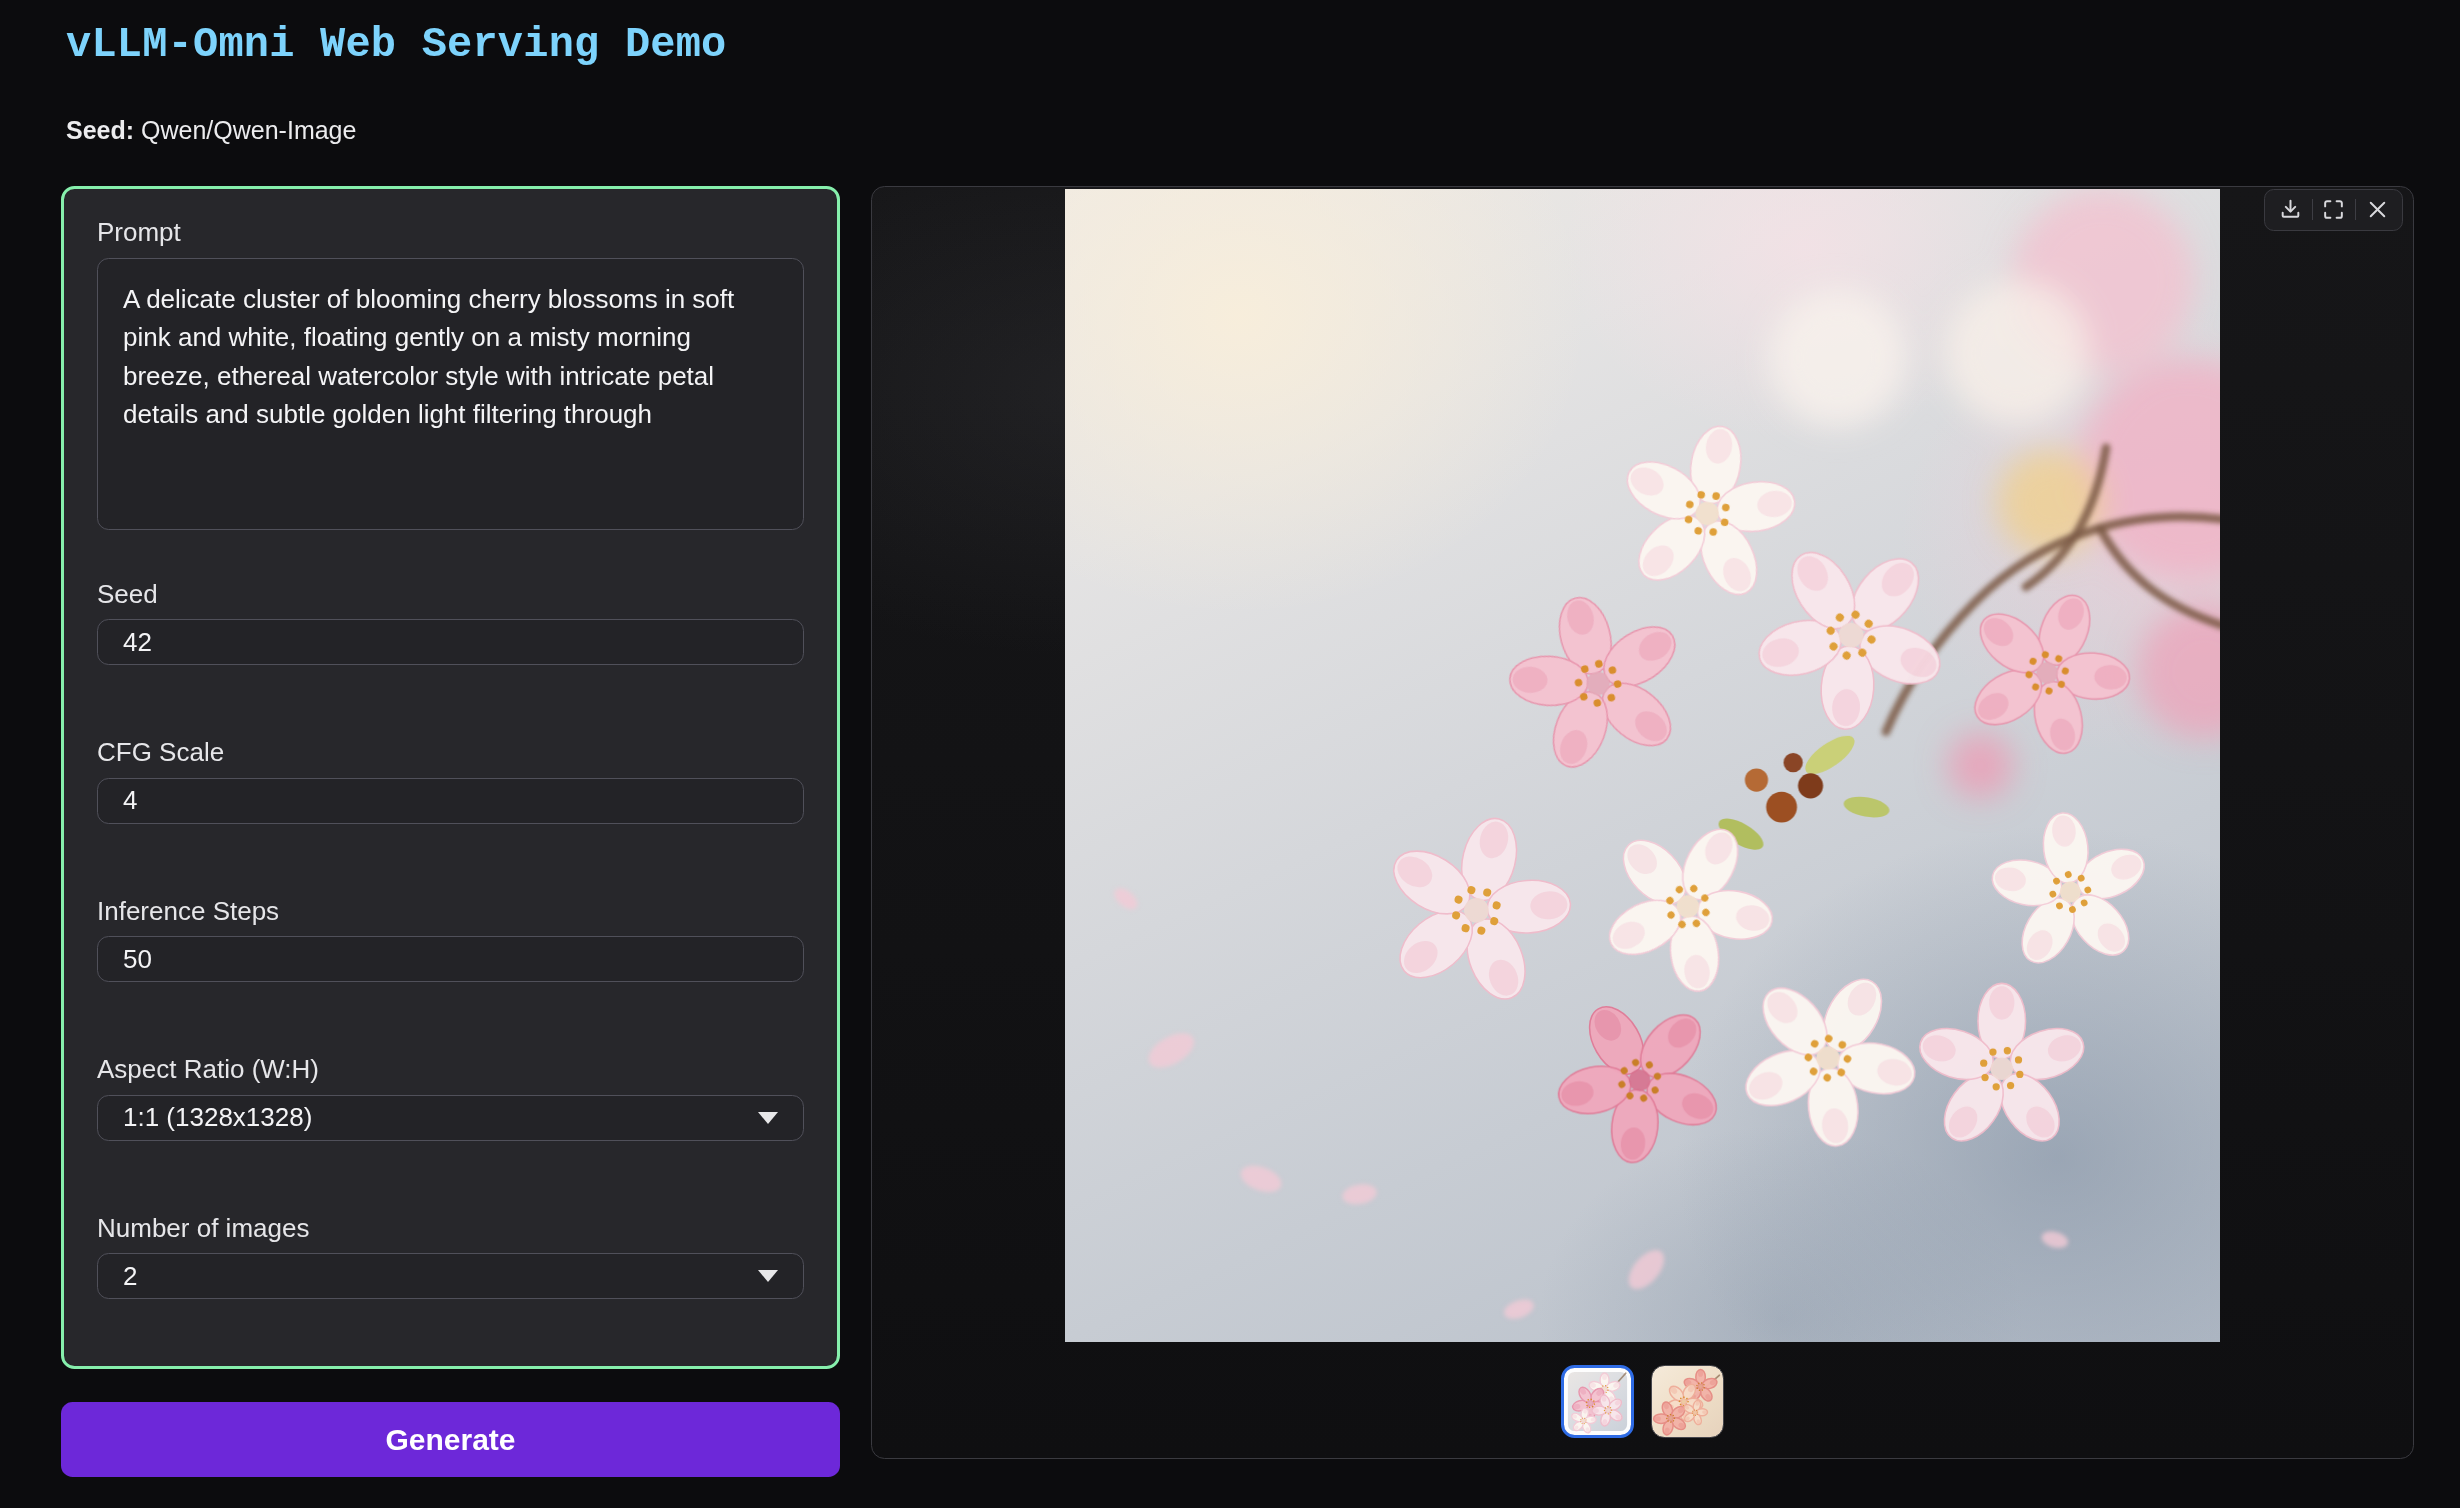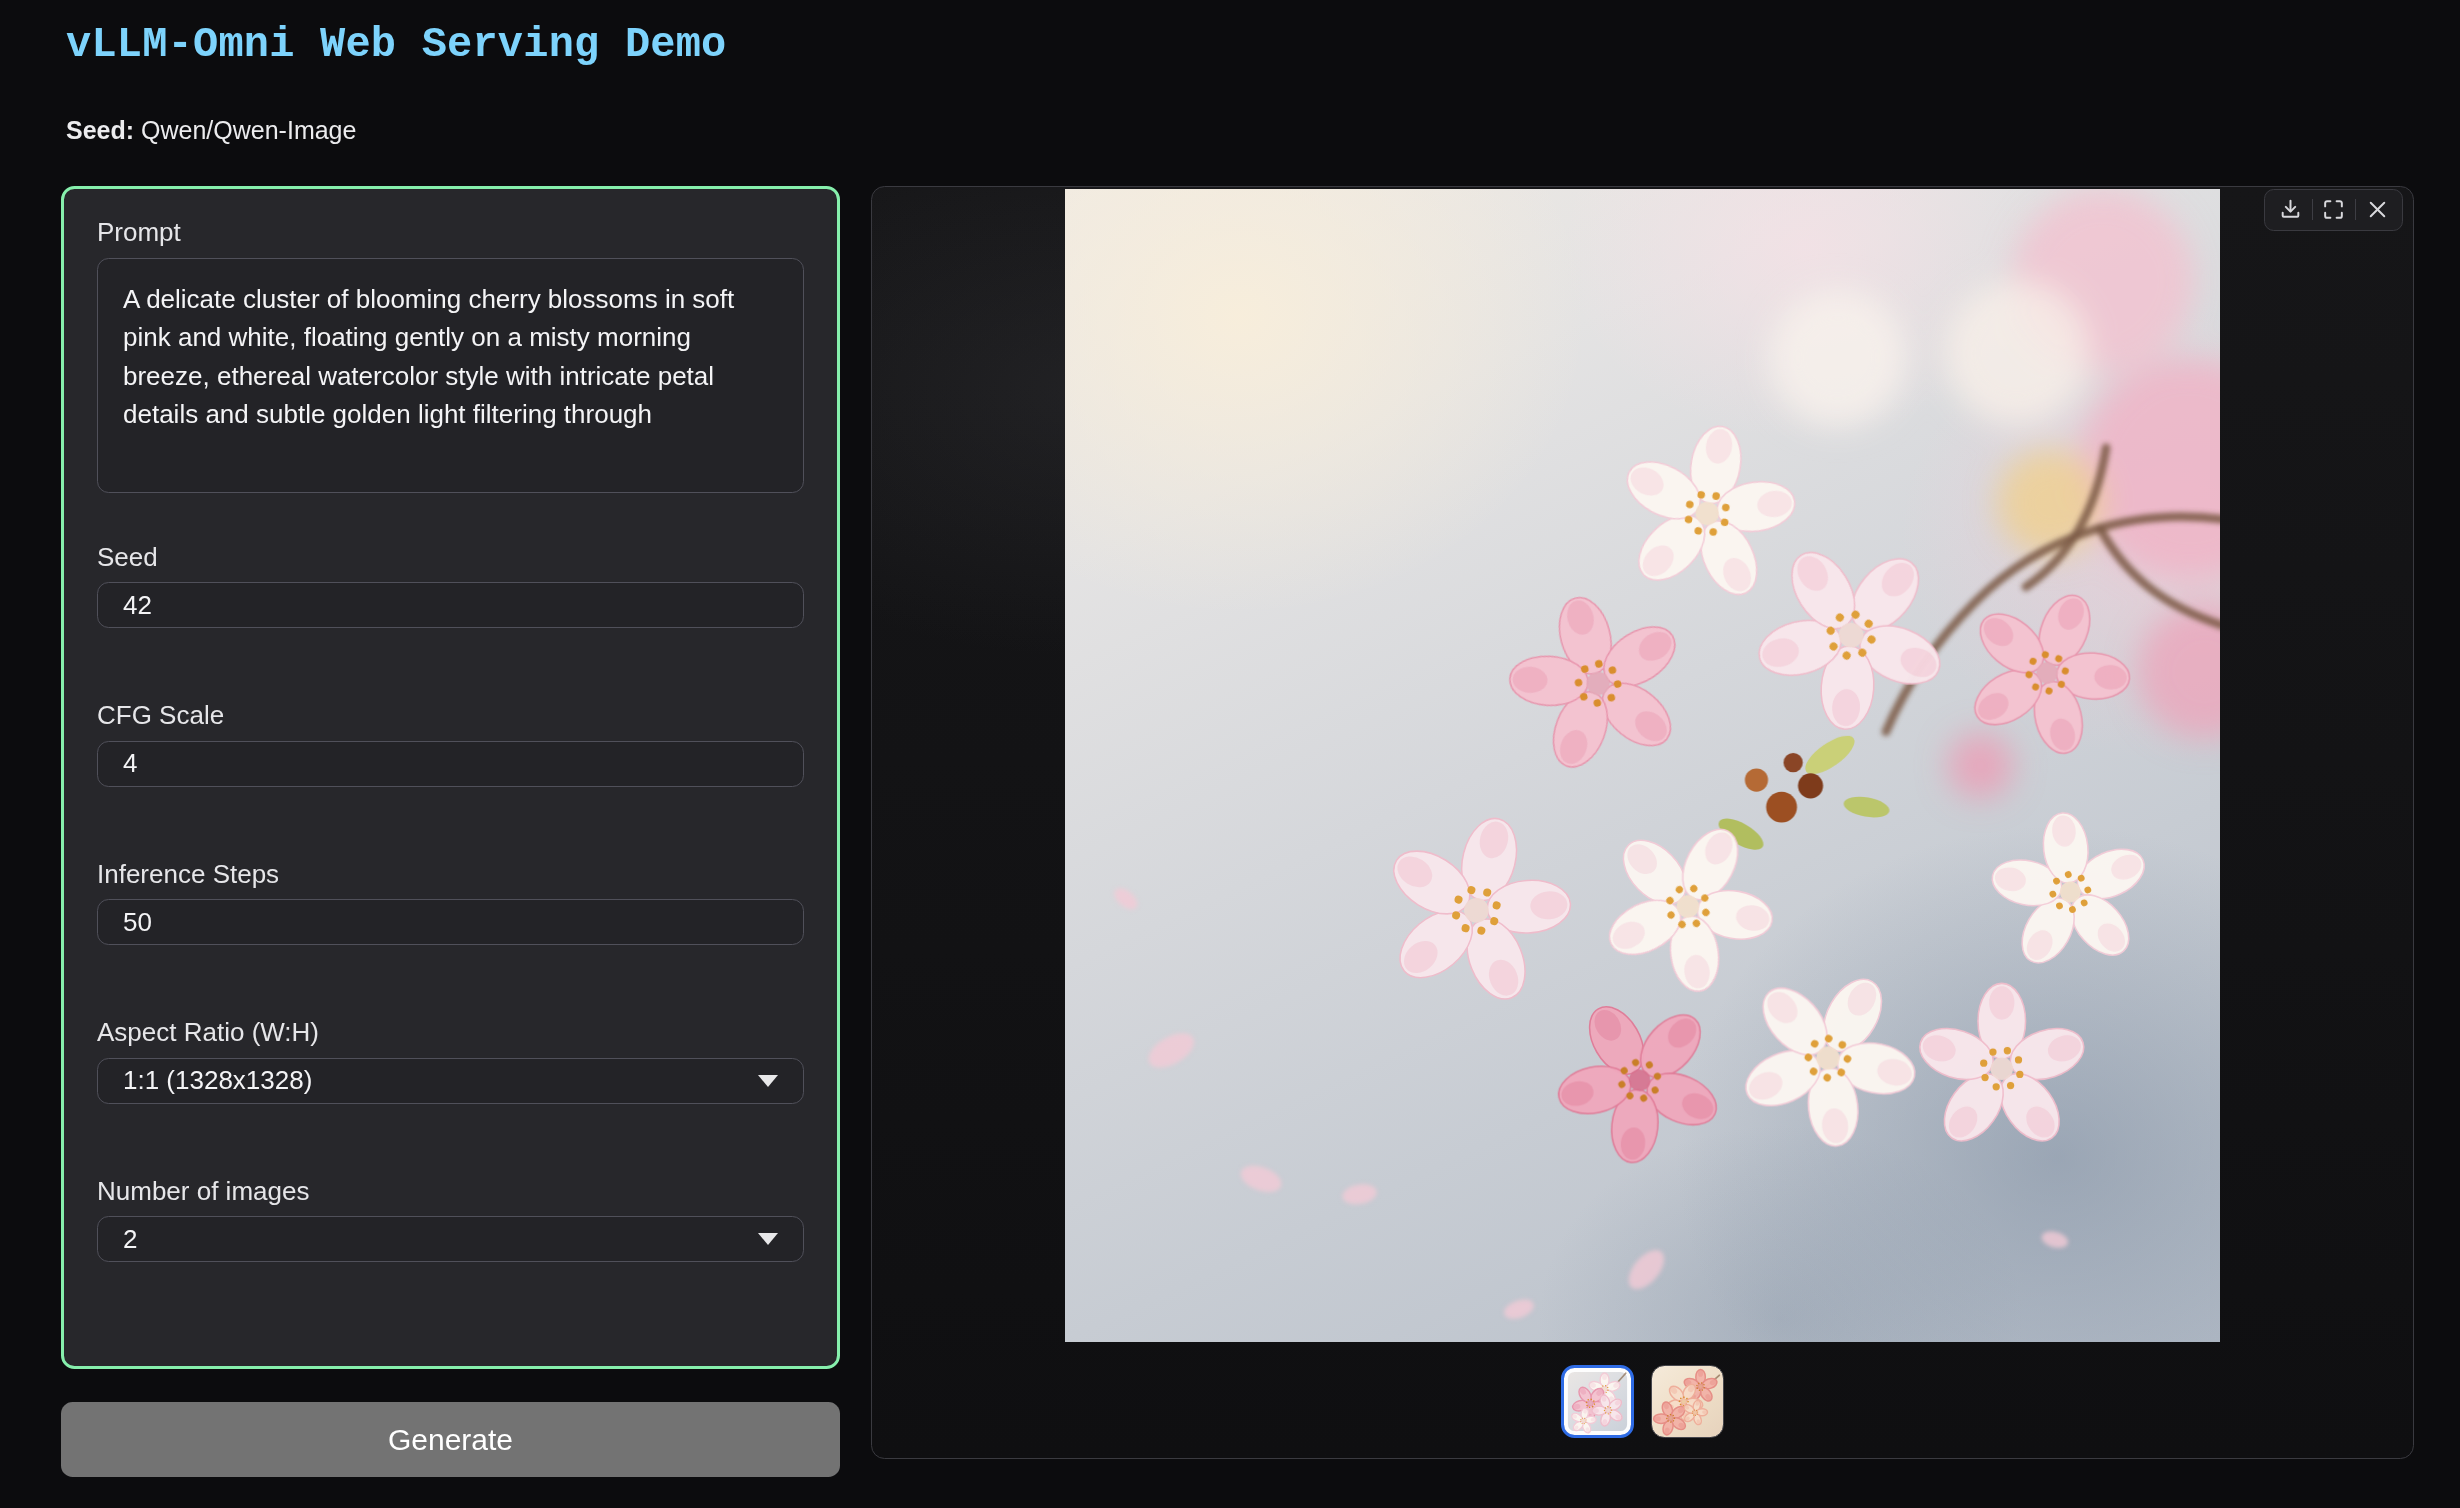--- a/index.html
+++ b/index.html
@@ -22,38 +22,38 @@
   }
   .model-line .b { font-weight:700; }
   
   .panel-left {
     position:absolute; left:61px; top:186px; width:779px; height:1183px;
     background:#27272B; border:3px solid #86efac; border-radius:13.5px;
     padding:29px 33px;
   }
   .lbl { font-size:26px; line-height:1.15; color:#E6E6E9; margin-bottom:9.7px; }
   .prompt-box {
-    height:235px; border:1px solid #50505A; border-radius:11.6px;
+    height:272px; border:1px solid #50505A; border-radius:11.6px;
     background:#232327; padding:21px 25px;
     font-size:26px; line-height:1.48; color:#F4F4F6;
     margin-bottom:50px; overflow:hidden;
   }
   .fld {
     height:46px; display:flex; align-items:center; justify-content:space-between;
     border:1px solid #50505A; border-radius:11.6px; background:#232327;
     padding:0 25px; font-size:26px; color:#F4F4F6; margin-bottom:73px;
   }
   .caret {
     width:0; height:0; border-left:10.6px solid transparent;
     border-right:10.6px solid transparent; border-top:12.6px solid #E8E8EA;
   }
   .generate-btn {
     position:absolute; left:61px; top:1402px; width:779px; height:75px;
-    background:#737373; border:none; border-radius:11.6px;
-    font-family:inherit; font-size:30px; font-weight:400; color:#FFFFFF;
+    background:#6d28d9; border:none; border-radius:11.6px;
+    font-family:inherit; font-size:30px; font-weight:700; color:#FFFFFF;
     display:flex; align-items:center; justify-content:center; cursor:pointer;
   }
   
   .panel-right {
     position:absolute; left:871px; top:186px; width:1543px; height:1273px;
     border:1px solid #3A3A40; border-radius:13.5px; overflow:hidden;
     background:
       radial-gradient(40% 30% at 14% 16%, rgba(62,62,66,.30), rgba(62,62,66,0) 70%),
       linear-gradient(180deg,#161618 0%, #121214 60%, #0F0F11 100%);
   }

